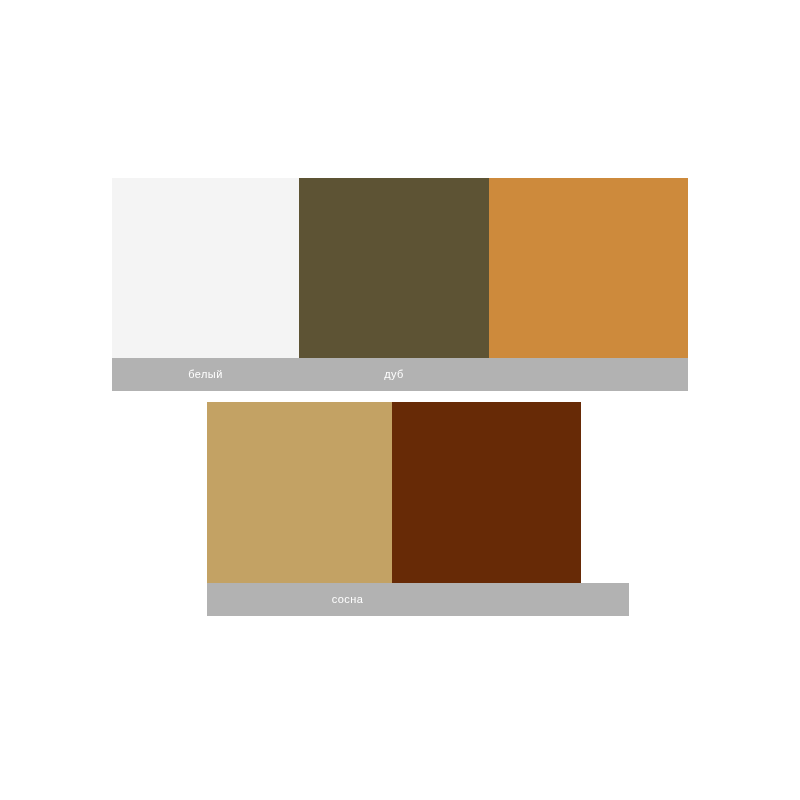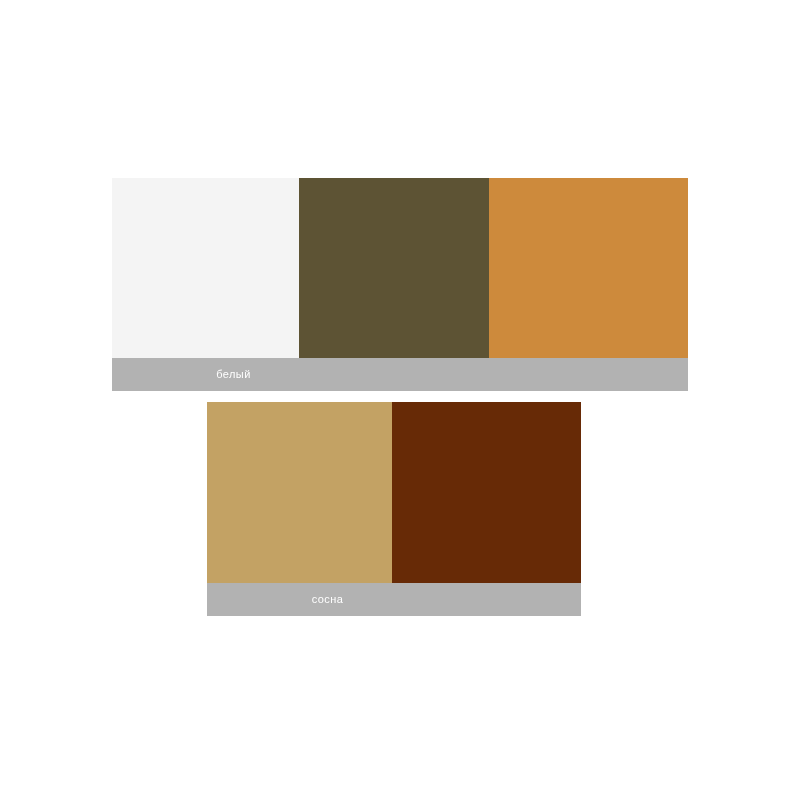--- a/index.html
+++ b/index.html
@@ -61,48 +61,49 @@
     top: 358px;
     width: 576px;
     height: 33px;
   }
 
   #label-bar-2 {
     left: 207px;
     top: 583px;
     width: 374px;
     height: 33px;
+    padding-left: 48px;
   }
 
   .swatch-label {
     color: #ffffff;
     font-size: 11px;
     letter-spacing: 0.4px;
     text-align: center;
     line-height: 33px;
     height: 33px;
     white-space: nowrap;
     overflow: hidden;
     font-family: "Liberation Sans", sans-serif;
-    margin-left: 28px;
   }
 </style>
 </head>
 <body>
 
 <div id="palette-canvas" style="background: rgb(255, 255, 255);">
 
   <div class="swatch-row" id="swatch-row-1">
     <div class="swatch-tile" style="background-color: rgb(244, 244, 244); width: 187px;"></div>
     <div class="swatch-tile" style="background-color: rgb(93, 83, 52); width: 190px;"></div>
     <div class="swatch-tile" style="background-color: rgb(205, 138, 60); width: 199px;"></div>
   </div>
 
   <div class="label-bar" id="label-bar-1" style="background: rgb(178, 178, 178);">
     <div class="swatch-label" style="width: 187px; color: rgb(255, 255, 255);">белый</div>
+    <div class="swatch-label" style="width: 190px; color: rgb(255, 255, 255);">дуб</div>
   </div>
 
   <div class="swatch-row" id="swatch-row-2">
     <div class="swatch-tile" style="background-color: rgb(195, 162, 100); width: 185px;"></div>
     <div class="swatch-tile" style="background-color: rgb(103, 42, 6); width: 189px;"></div>
   </div>
 
   <div class="label-bar" id="label-bar-2" style="background: rgb(178, 178, 178);">
     <div class="swatch-label" style="width: 185px; color: rgb(255, 255, 255);">сосна</div>
   </div>

